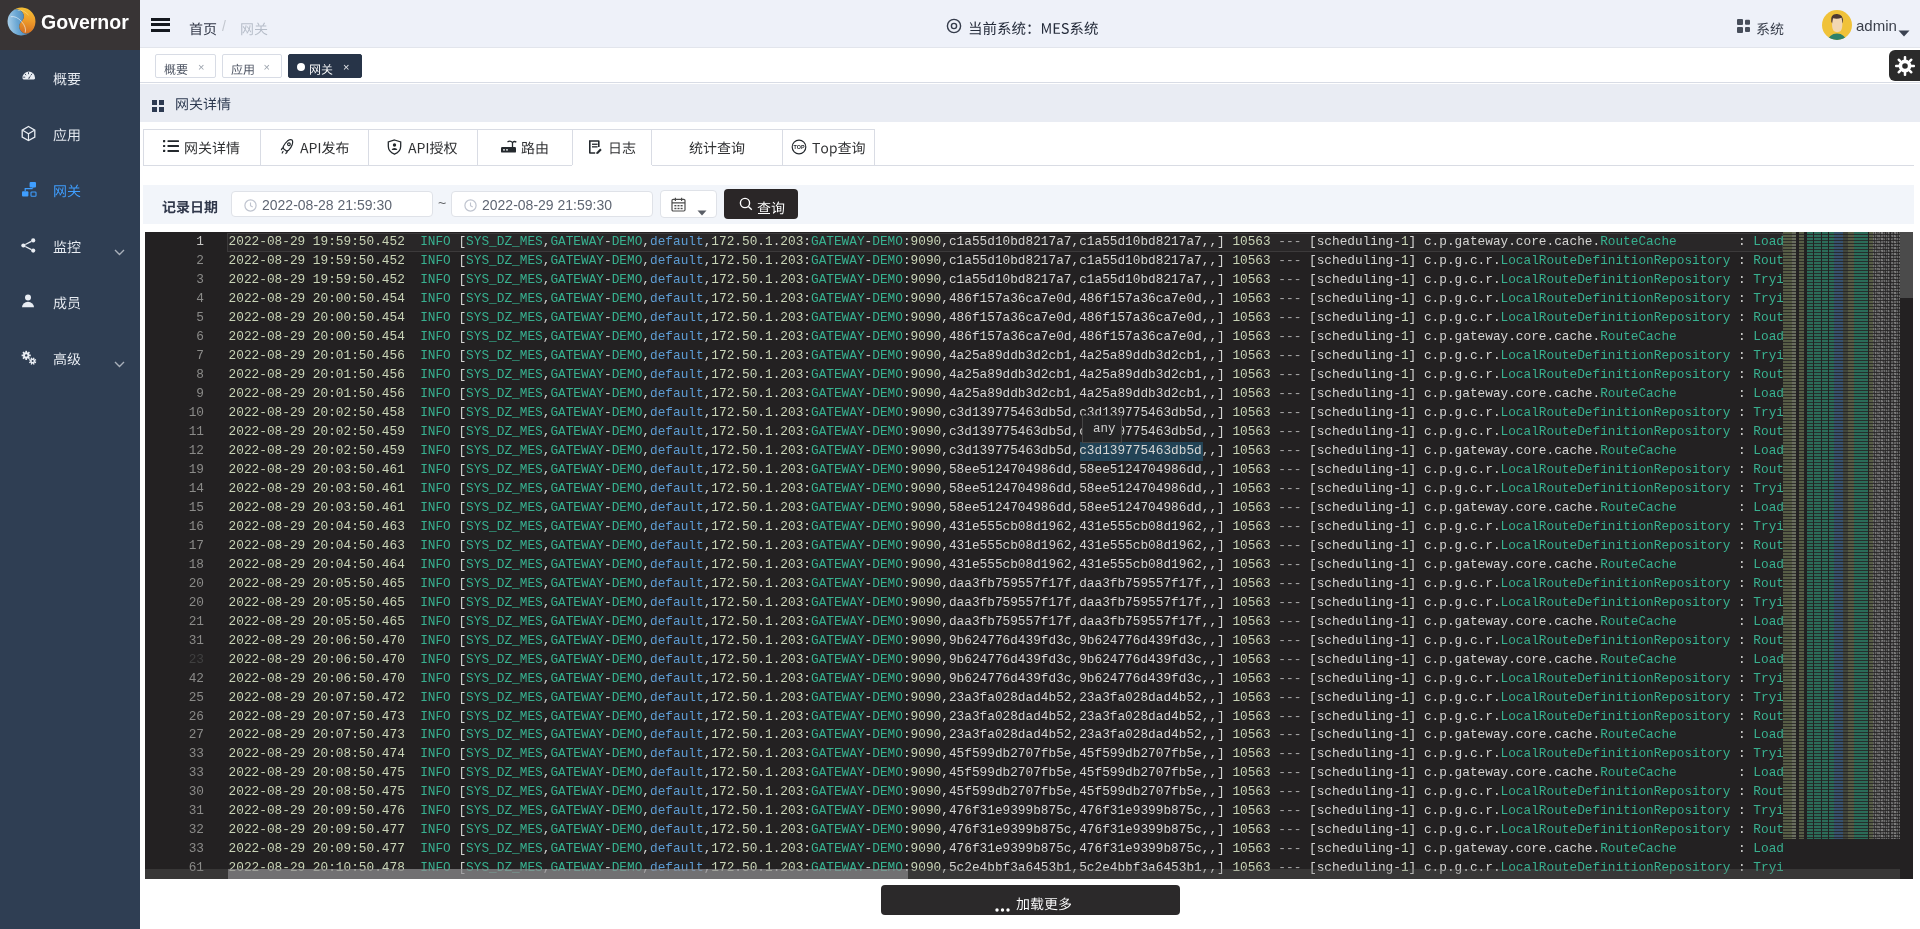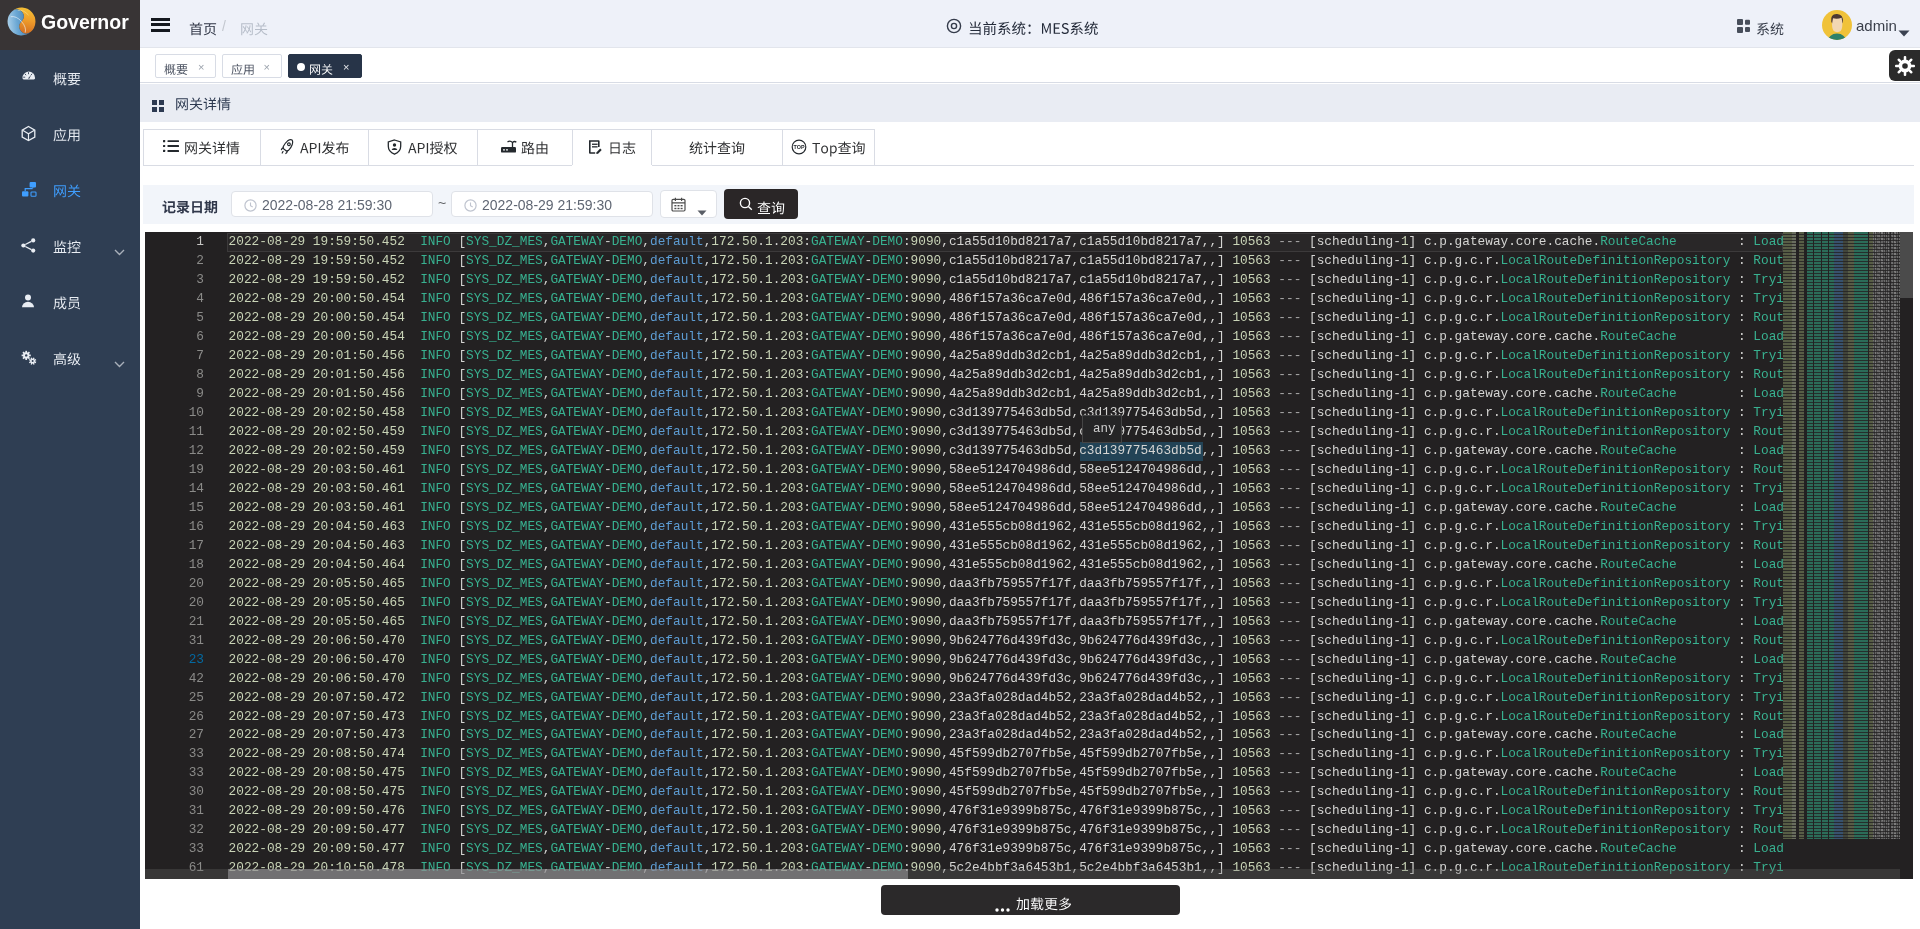--- a/index.html
+++ b/index.html
@@ -367,21 +367,21 @@
 <span style="color:#8b8b89">19</span>
 <span style="color:#8b8b89">14</span>
 <span style="color:#8b8b89">15</span>
 <span style="color:#8b8b89">16</span>
 <span style="color:#8b8b89">17</span>
 <span style="color:#8b8b89">18</span>
 <span style="color:#8b8b89">20</span>
 <span style="color:#8b8b89">20</span>
 <span style="color:#8b8b89">21</span>
 <span style="color:#8b8b89">31</span>
-<span style="color:#0369a1">23</span>
+<span style="color:#404040">23</span>
 <span style="color:#8b8b89">42</span>
 <span style="color:#8b8b89">25</span>
 <span style="color:#8b8b89">26</span>
 <span style="color:#8b8b89">27</span>
 <span style="color:#8b8b89">33</span>
 <span style="color:#8b8b89">33</span>
 <span style="color:#8b8b89">30</span>
 <span style="color:#8b8b89">31</span>
 <span style="color:#8b8b89">32</span>
 <span style="color:#8b8b89">33</span>

